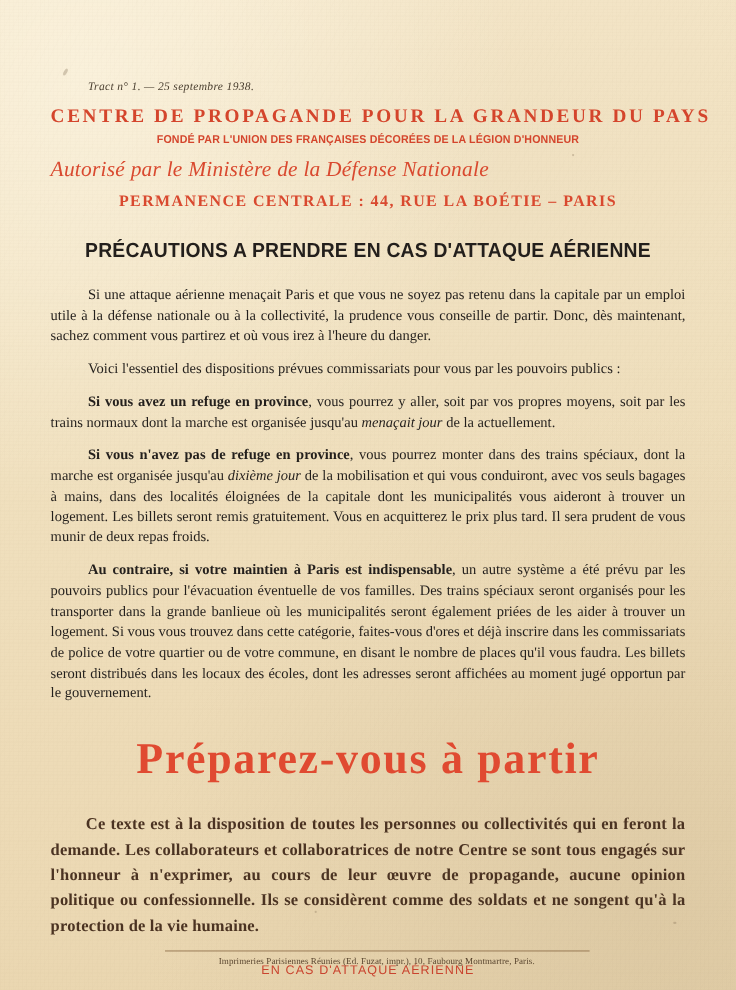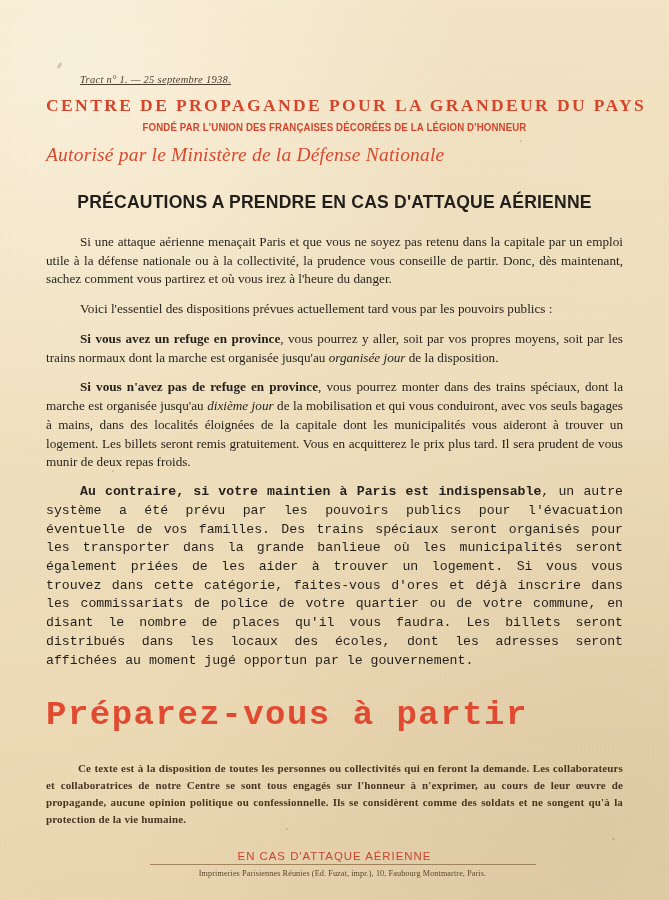--- a/index.html
+++ b/index.html
@@ -50,21 +50,20 @@
     padding: 0 46px;
   }
 
   
   .tract-line {
     font-style: italic;
     font-size: 10.5px;
     color: #4a3f30;
     letter-spacing: 0.3px;
     margin: 74px 0 0 34px;
-    text-decoration: underline;
   }
 
   .org-name {
     margin-top: 10px;
     text-align: center;
     font-family: Liberation Serif, serif;
     font-weight: bold;
     font-size: 17.5px;
     letter-spacing: 2.4px;
     color: #d4452c;
@@ -123,50 +122,50 @@
     font-weight: bold;
     font-size: 32px;
     letter-spacing: 0.6px;
     color: #e04a31;
     white-space: nowrap;
   }
 
   .display-title-2 {
     margin-top: 26px;
     margin-bottom: 2px;
-    text-align: left;
-    font-family: Liberation Mono, monospace;
-    font-weight: bold;
-    font-size: 34px;
+    text-align: center;
+    font-family: Liberation Serif, serif;
+    font-weight: bold;
+    font-size: 40px;
     letter-spacing: 1.5px;
     color: #e04a31;
     white-space: nowrap;
   }
 
   
   .body-text { margin-top: 20px; }
   .body-text p {
     margin: 0 0 11px 0;
     font-size: 13.2px;
     line-height: 1.42;
     color: #231f1c;
     text-align: justify;
     text-indent: 34px;
     hyphens: none;
   }
-  .body-text p:last-child { margin-bottom: 0; font-family: Liberation Mono, monospace; }
+  .body-text p:last-child { margin-bottom: 0; }
   .body-text b { font-weight: bold; }
   .body-text i { font-style: italic; }
 
   
   .statement {
     margin-top: 26px;
     font-family: "Liberation Serif", "DejaVu Serif", serif;
     font-weight: bold;
-    font-size: 11px;
+    font-size: 15px;
     line-height: 1.53;
     letter-spacing: 0.15px;
     color: #4b3322;
     text-align: justify;
     text-indent: 32px;
   }
 
   
   .demand {
     margin-top: 20px;
@@ -213,27 +212,28 @@
   <div class="speck" style="left:612px;top:838px;width:3px;height:2px;"></div>
   <div class="speck" style="left:286px;top:828px;width:2px;height:2px;"></div>
 
   <div class="content">
 
     <div class="tract-line">Tract n° 1. — 25 septembre 1938.</div>
 
     <div class="org-name">CENTRE DE PROPAGANDE POUR LA GRANDEUR DU PAYS</div>
     <div class="org-sub">FONDÉ PAR L'UNION DES FRANÇAISES DÉCORÉES DE LA LÉGION D'HONNEUR</div>
     <div class="org-auth">Autorisé par le Ministère de la Défense Nationale</div>
+    <div class="org-addr">PERMANENCE CENTRALE : 44, RUE LA BOÉTIE – PARIS</div>
 
     <div class="section-title">PRÉCAUTIONS A PRENDRE EN CAS D'ATTAQUE AÉRIENNE</div>
 
     <div class="body-text">
       <p><span>Si une attaque aérienne menaçait Paris et que vous ne soyez pas retenu dans la capitale par un emploi utile à la défense nationale ou à la collectivité, la prudence vous conseille de partir. Donc, dès maintenant, sachez comment vous partirez et où vous irez à l'heure du danger.</span></p>
-      <p><span>Voici l'essentiel des dispositions prévues actuellement tard vous par les pouvoirs publics :</span></p>
-      <p><b>Si vous avez un refuge en province</b><span>, vous pourrez y aller, soit par vos propres moyens, soit par les trains normaux dont la marche est organisée jusqu'au </span><i>organisée jour</i><span> de la disposition.</span></p>
+      <p><span>Voici l'essentiel des dispositions prévues commissariats pour vous par les pouvoirs publics :</span></p>
+      <p><b>Si vous avez un refuge en province</b><span>, vous pourrez y aller, soit par vos propres moyens, soit par les trains normaux dont la marche est organisée jusqu'au </span><i>menaçait jour</i><span> de la actuellement.</span></p>
       <p><b>Si vous n'avez pas de refuge en province</b><span>, vous pourrez monter dans des trains spéciaux, dont la marche est organisée jusqu'au </span><i>dixième jour</i><span> de la mobilisation et qui vous conduiront, avec vos seuls bagages à mains, dans des localités éloignées de la capitale dont les municipalités vous aideront à trouver un logement. Les billets seront remis gratuitement. Vous en acquitterez le prix plus tard. Il sera prudent de vous munir de deux repas froids.</span></p>
       <p><b>Au contraire, si votre maintien à Paris est indispensable</b><span>, un autre système a été prévu par les pouvoirs publics pour l'évacuation éventuelle de vos familles. Des trains spéciaux seront organisés pour les transporter dans la grande banlieue où les municipalités seront également priées de les aider à trouver un logement. Si vous vous trouvez dans cette catégorie, faites-vous d'ores et déjà inscrire dans les commissariats de police de votre quartier ou de votre commune, en disant le nombre de places qu'il vous faudra. Les billets seront distribués dans les locaux des écoles, dont les adresses seront affichées au moment jugé opportun par le gouvernement.</span></p>
     </div>
 
     <div class="display-title-2">Préparez-vous à partir</div>
 
     <div class="statement">Ce texte est à la disposition de toutes les personnes ou collectivités qui en feront la demande. Les collaborateurs et collaboratrices de notre Centre se sont tous engagés sur l'honneur à n'exprimer, au cours de leur œuvre de propagande, aucune opinion politique ou confessionnelle. Ils se considèrent comme des soldats et ne songent qu'à la protection de la vie humaine.</div>
 
     <div class="demand">
       <div>EN CAS D'ATTAQUE AÉRIENNE</div>

